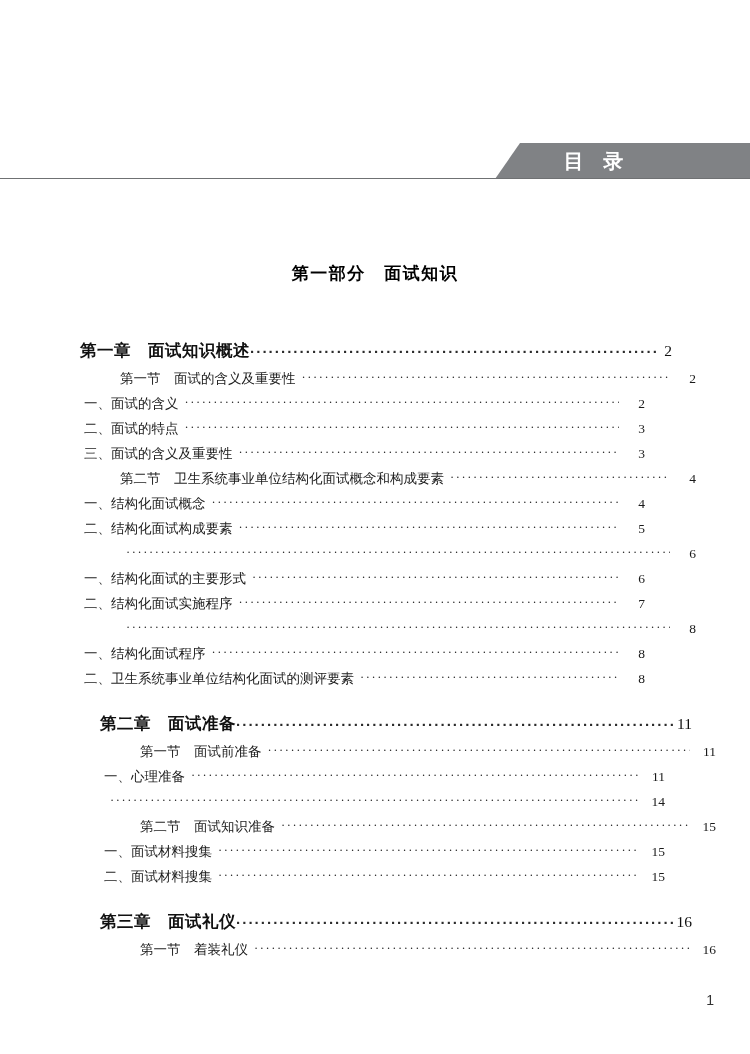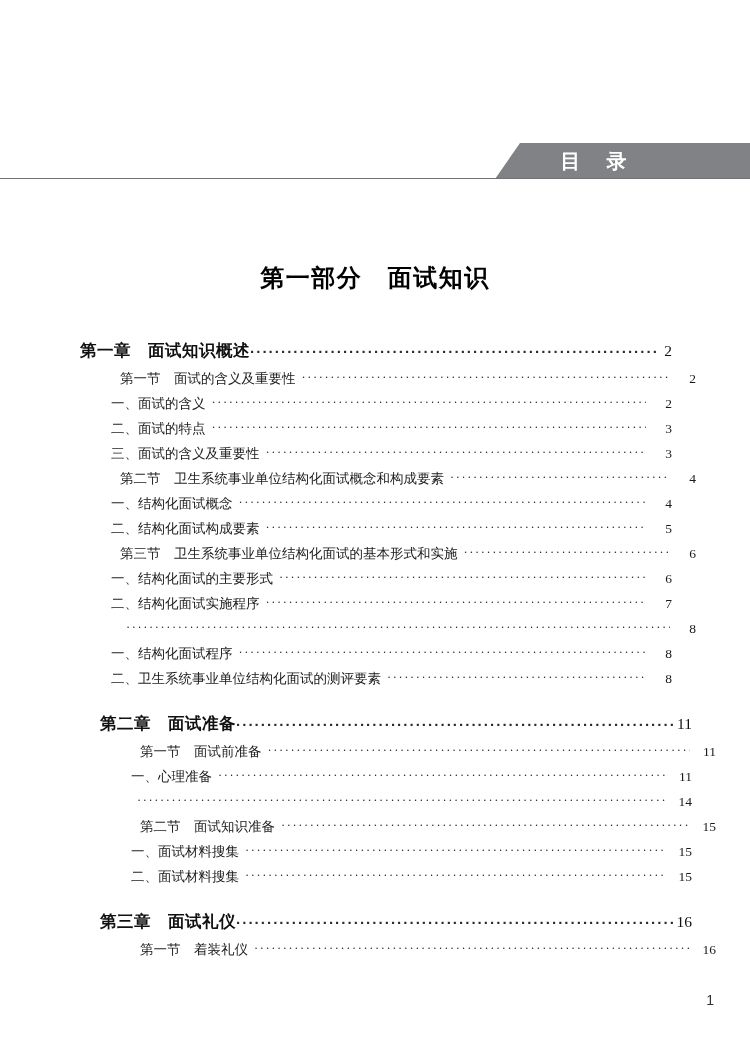--- a/index.html
+++ b/index.html
@@ -38,21 +38,21 @@
     right: 0;
     top: 0;
     width: 255px;
     height: 36px;
     display: flex;
     align-items: center;
     justify-content: center;
     padding-right: 58px;
     box-sizing: border-box;
     color: #ffffff;
-    font-family: Liberation Mono, monospace;
+    font-family: Liberation Sans, sans-serif;
     font-weight: bold;
     font-size: 20px;
     letter-spacing: 7px;
     text-indent: 7px;
   }
   .header-rule {
     position: absolute;
     left: 0;
     top: 178px;
     width: 750px;
@@ -62,21 +62,21 @@
 
   
   .part-title {
     position: absolute;
     left: 0;
     top: 262px;
     width: 750px;
     text-align: center;
     font-family: "Liberation Serif", "DejaVu Serif", serif;
     font-weight: bold;
-    font-size: 24px;
+    font-size: 17px;
     letter-spacing: 1.5px;
     color: #000000;
   }
 
   
   .toc {
     position: absolute;
     left: 0;
     top: 336px;
     width: 750px;
@@ -135,21 +135,21 @@
     width: 576px;
     font-size: 13.5px;
     height: 25px;
     align-items: center;
   }
   .entry.lvl-section .dots { font-size: 12.5px; margin: 0 6px; }
   .entry.lvl-section .page { min-width: 20px; font-size: 13.5px; }
 
   
   .entry.lvl-sub {
-    margin-left: 111px;
+    margin-left: 84px;
     width: 561px;
     font-size: 13.5px;
     height: 25px;
     align-items: center;
   }
   .entry.lvl-sub .dots { font-size: 12.5px; margin: 0 6px; }
   .entry.lvl-sub .page { min-width: 20px; font-size: 13.5px; }
 
   
   .folio {
@@ -208,21 +208,20 @@
         <span class="label">一、结构化面试概念</span>
         <span class="dots">·····································································································································································</span>
         <span class="page">4</span>
       </div>
       <div class="entry lvl-sub">
         <span class="label">二、结构化面试构成要素</span>
         <span class="dots">·····································································································································································</span>
         <span class="page">5</span>
       </div>
       <div class="entry lvl-section">
-        <span class="label">第三节　卫生系统事业单位结构化面试的基本形式和实施</span>
         <span class="dots">·····································································································································································</span>
         <span class="page">6</span>
       </div>
       <div class="entry lvl-sub">
         <span class="label">一、结构化面试的主要形式</span>
         <span class="dots">·····································································································································································</span>
         <span class="page">6</span>
       </div>
       <div class="entry lvl-sub">
         <span class="label">二、结构化面试实施程序</span>

